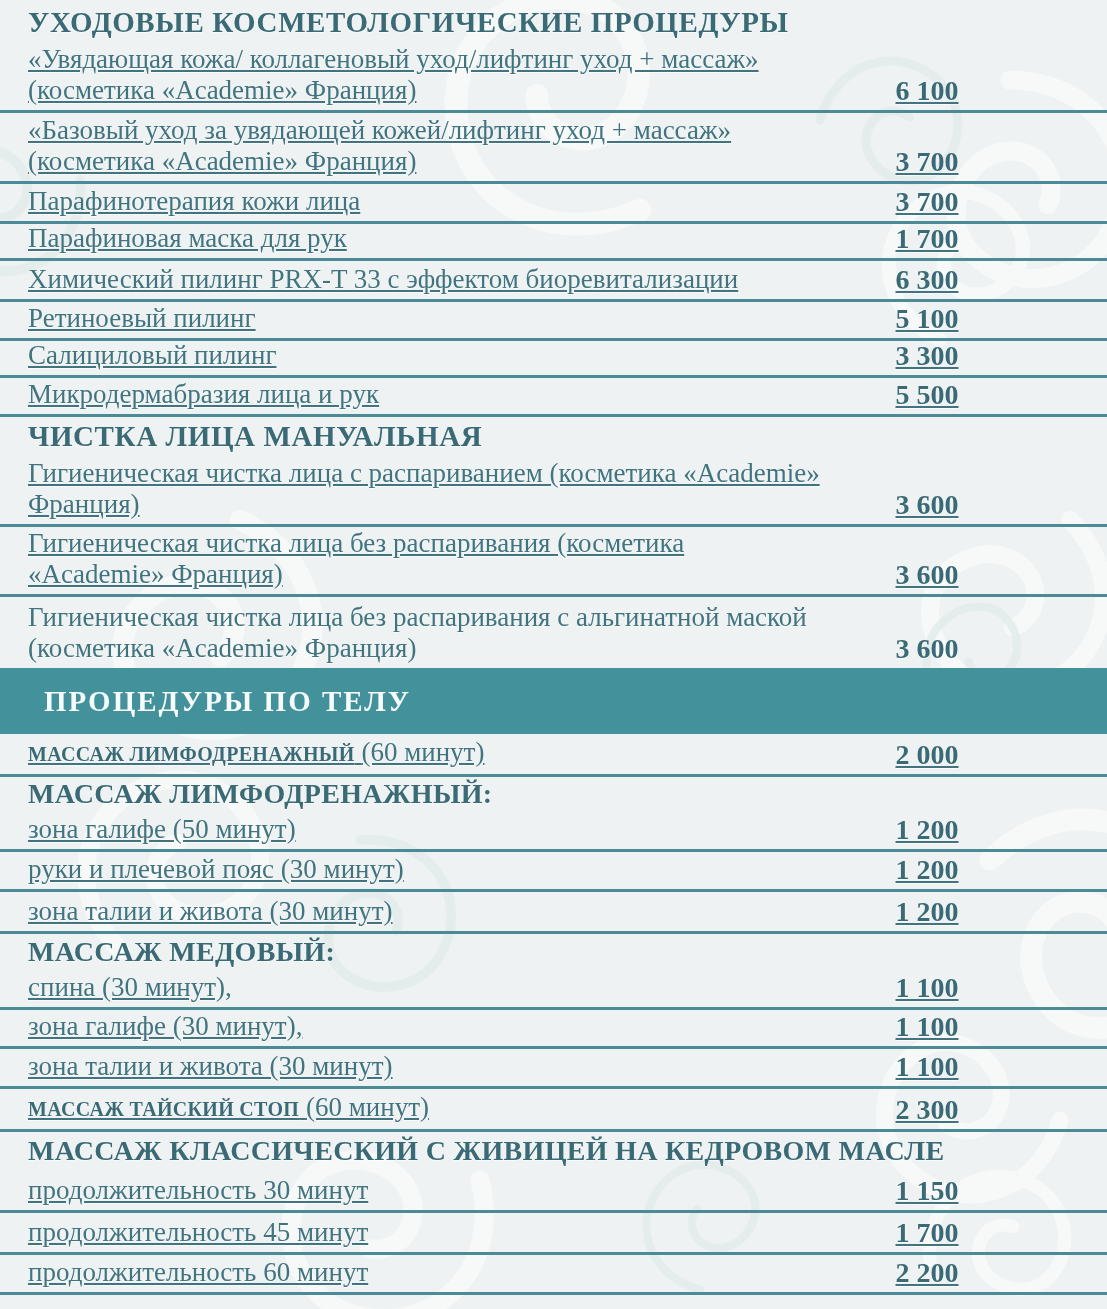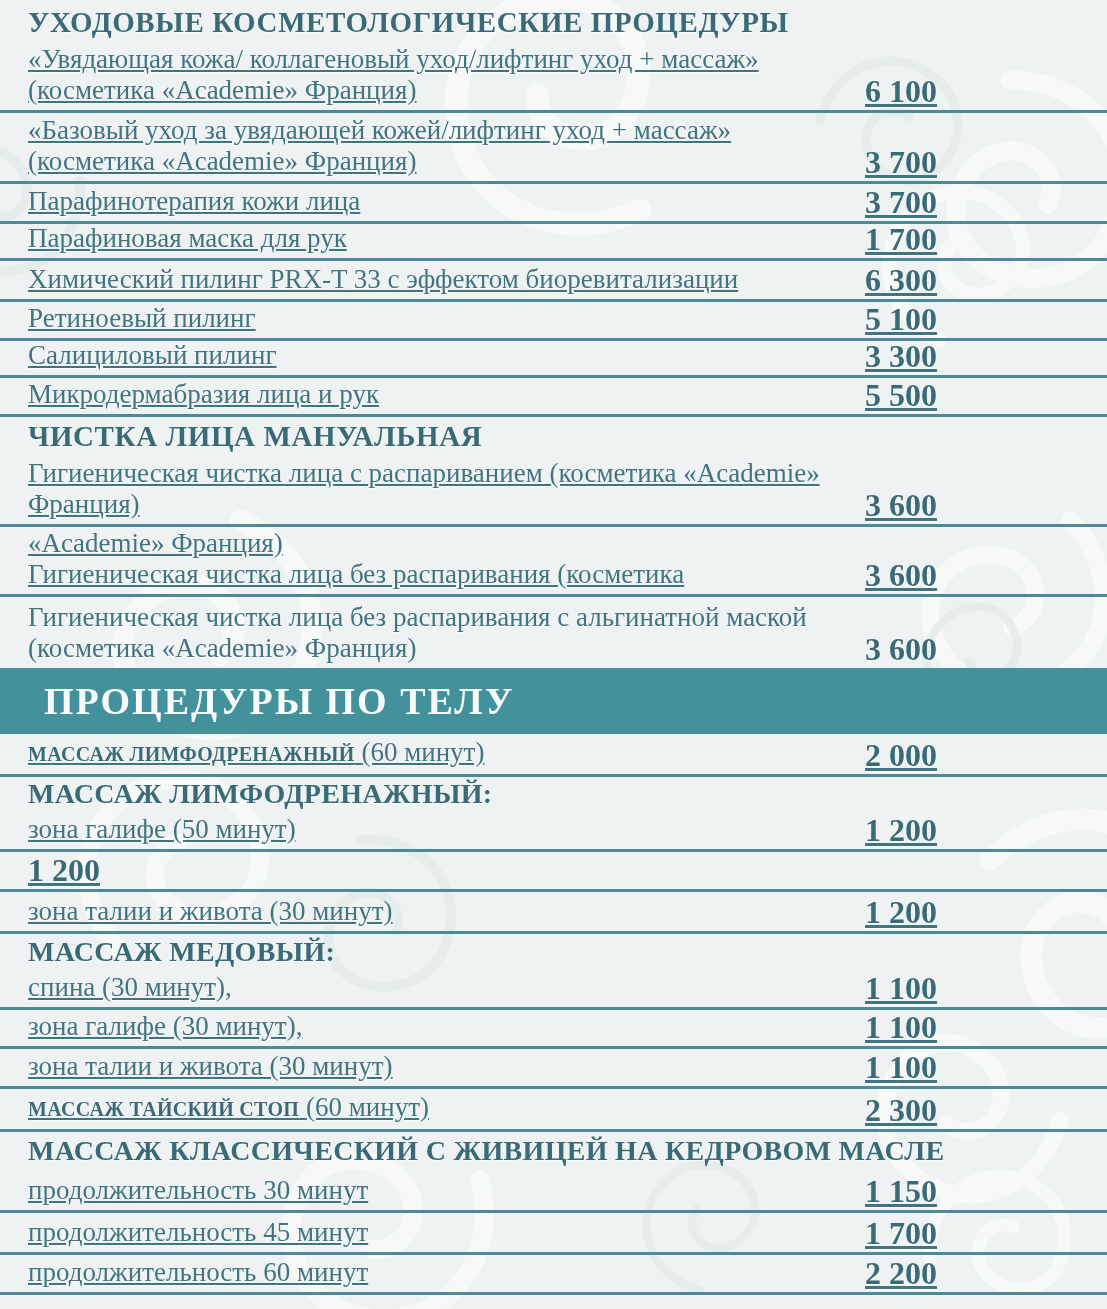--- a/index.html
+++ b/index.html
@@ -21,21 +21,21 @@
   }
   .row.b{border-bottom:3px solid var(--row-divider,#4c8a96);text-decoration:underline;}
 
   .label{flex:1;min-width:0;}
   .line{
     font-size:27px;line-height:31px;white-space:nowrap;
     text-shadow:0 1px 0 rgba(255,255,255,.65);
   }
   .price{
     width:242px;box-sizing:border-box;padding-right:118px;
-    text-align:left;font-size:32px;font-weight:bold;line-height:30px;
+    text-align:center;font-size:28px;font-weight:bold;line-height:30px;
     color:var(--price-text,#3a6a75);
     text-shadow:0 1px 0 rgba(255,255,255,.65);
   }
 
   .section,.subheader{align-items:center;padding-bottom:2px;}
   .sec-text{
     font-size:29px;font-weight:bold;letter-spacing:.6px;
     color:var(--heading-text,#3a6a75);
     text-shadow:0 1px 0 rgba(255,255,255,.6);
     white-space:nowrap;
@@ -49,21 +49,21 @@
   .caps{font-weight:bold;font-size:20px;color:var(--heading-text,#3a6a75);letter-spacing:.3px;}
   .note{font-weight:normal;}
 
   .banner{
     background:var(--banner-bg,#43919b);
     align-items:center;
     padding:0 0 0 44px;border:none;
   }
   .banner-text{
     color:var(--banner-text,#f6fbfb);
-    font-size:38px;font-weight:bold;letter-spacing:2px;white-space:nowrap;
+    font-size:29px;font-weight:bold;letter-spacing:2px;white-space:nowrap;
   }
 </style>
 </head>
 <body>
 
 <div class="page">
 
   <svg class="pattern" width="1107" height="1309" viewBox="0 0 1107 1309" xmlns="http://www.w3.org/2000/svg">
     <defs>
       <path id="curl" d="M0,0 C55,-14 96,28 85,75 C76,116 28,130 0,107 C-19,91 -16,55 8,44 C27,36 46,50 43,69" fill="none"></path>
@@ -161,22 +161,22 @@
     <div class="row b" style="height:63px">
       <div class="label">
         <div class="line">Гигиеническая чистка лица с распариванием (косметика «Academie»</div>
         <div class="line">Франция)</div>
       </div>
       <div class="price">3 600</div>
     </div>
 
     <div class="row b" style="height:63px">
       <div class="label">
+        <div class="line">Гигиеническая чистка лица без распаривания (косметика</div>
         <div class="line">«Academie» Франция)</div>
-        <div class="line">Гигиеническая чистка лица без распаривания (косметика</div>
       </div>
       <div class="price">3 600</div>
     </div>
 
     <div class="row" style="height:67px">
       <div class="label">
         <div class="line">Гигиеническая чистка лица без распаривания с альгинатной маской</div>
         <div class="line">(косметика «Academie» Франция)</div>
       </div>
       <div class="price">3 600</div>
@@ -201,20 +201,23 @@
     </div>
 
     <div class="row b" style="height:33px">
       <div class="label">
         <div class="line">зона галифе (50 минут)</div>
       </div>
       <div class="price">1 200</div>
     </div>
 
     <div class="row b" style="height:33px">
+      <div class="label">
+        <div class="line">руки и плечевой пояс (30 минут)</div>
+      </div>
       <div class="price">1 200</div>
     </div>
 
     <div class="row b" style="height:35px">
       <div class="label">
         <div class="line">зона талии и живота (30 минут)</div>
       </div>
       <div class="price">1 200</div>
     </div>
 

